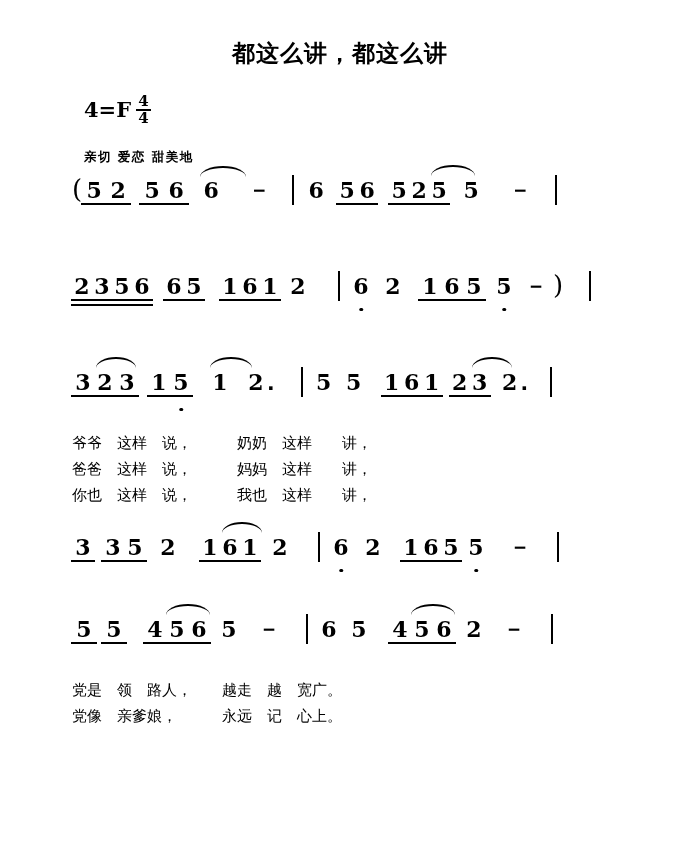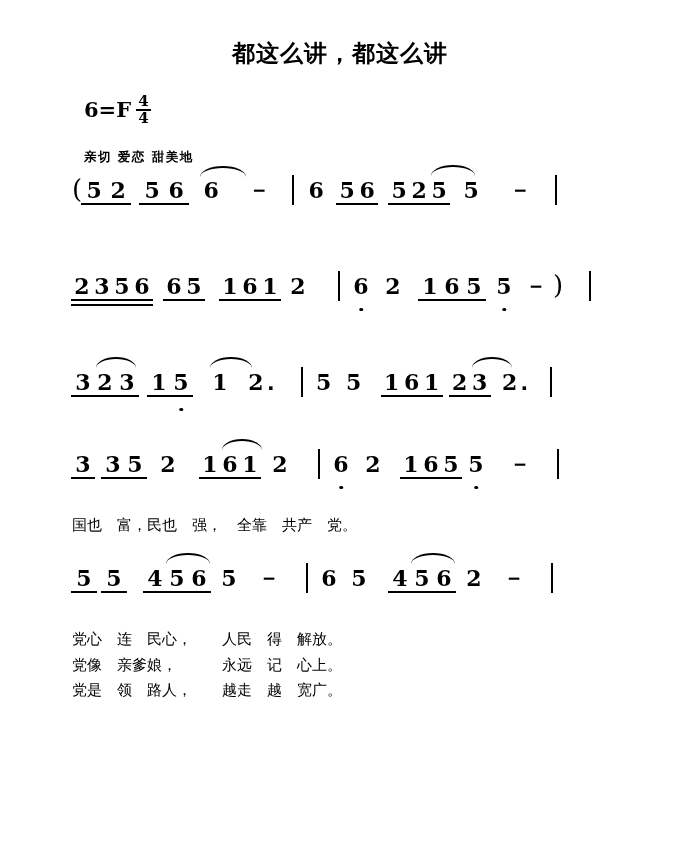--- a/index.html
+++ b/index.html
@@ -195,21 +195,21 @@
 </style>
 </head>
 <body>
 
 <div class="sheet">
 
   <div class="title">都这么讲，都这么讲</div>
 
   <div class="header">
     <div class="keysig">
-      <span>6=F</span>
+      <span>4=F</span>
       <span class="meter">
         <span class="num">4</span>
         <span class="den">4</span>
       </span>
     </div>
 
 
     <div class="expr">亲切 爱恋 甜美地</div>
   </div>
 
@@ -344,20 +344,25 @@
         </span>
         <span class="sp" style="width:10px"></span>
         <span class="note" style="width:20px">2</span>
           <span class="augdot">.</span>
       </span>
 
       <span class="barline" style="margin-left:22px"></span>
     </div>
   </div>
 
+  <div class="lyrics" style="margin-top:6px">
+    <div class="lyricline"><span>爷爷　这样　说，　　　奶奶　这样　　讲，</span></div>
+    <div class="lyricline"><span>爸爸　这样　说，　　　妈妈　这样　　讲，</span></div>
+    <div class="lyricline"><span>你也　这样　说，　　　我也　这样　　讲，</span></div>
+  </div>
 
   <div class="system" style="height:60px;margin-top:22px">
     <div class="staffline">
       <span class="measure">
         <span class="note b1" style="width:22px">3</span>
         <span class="sp" style="width:8px"></span>
         <span class="note b1" style="width:22px">3</span>
         <span class="note b1" style="width:22px">5</span>
         <span class="sp" style="width:10px"></span>
         <span class="note" style="width:24px">2</span>
@@ -392,21 +397,20 @@
         </span>
         <span class="sp" style="width:22px"></span>
         <span class="dash">－</span>
       </span>
 
       <span class="barline" style="margin-left:26px"></span>
     </div>
   </div>
 
   <div class="lyrics" style="margin-top:6px">
-    <div class="lyricline"><span>国也　富，民也　强，　全靠　共产　党。</span></div>
   </div>
 
   <div class="system" style="height:60px;margin-top:22px">
     <div class="staffline">
       <span class="measure">
         <span class="note b1" style="width:24px">5</span>
         <span class="sp" style="width:6px"></span>
         <span class="note b1" style="width:24px">5</span>
         <span class="sp" style="width:18px"></span>
         <span style="position:relative;display:inline-block">
@@ -434,18 +438,17 @@
         <span class="note" style="width:22px">2</span>
         <span class="sp" style="width:18px"></span>
         <span class="dash">－</span>
       </span>
 
       <span class="barline" style="margin-left:26px"></span>
     </div>
   </div>
 
   <div class="lyrics" style="margin-top:6px">
-    <div class="lyricline"><span>党心　连　民心，　　人民　得　解放。</span></div>
+    <div class="lyricline"><span>党是　领　路人，　　越走　越　宽广。</span></div>
     <div class="lyricline"><span>党像　亲爹娘，　　　永远　记　心上。</span></div>
-    <div class="lyricline"><span>党是　领　路人，　　越走　越　宽广。</span></div>
   </div>
 
 </div>
 
 </body></html>

